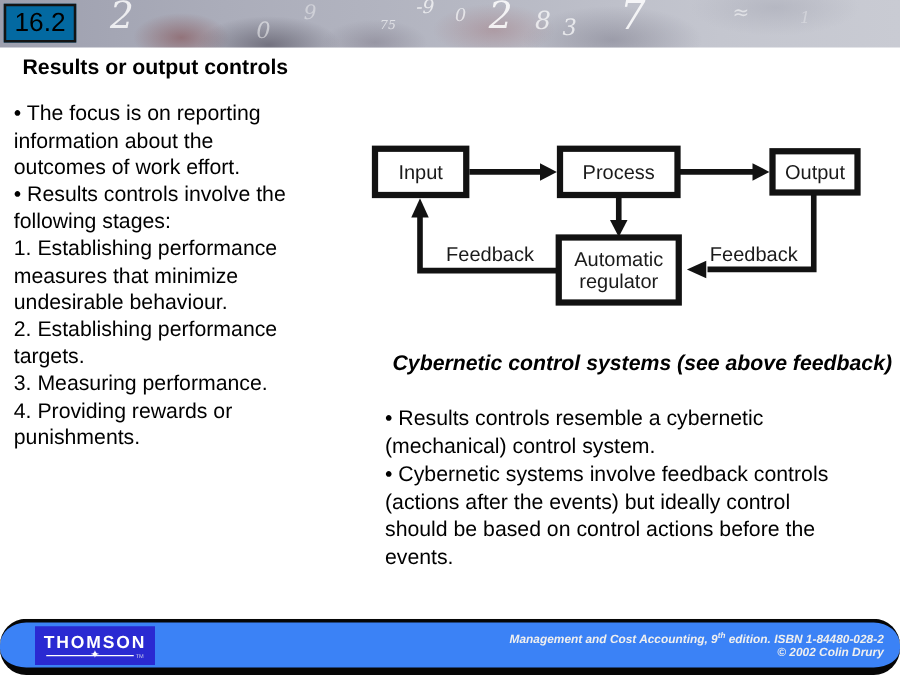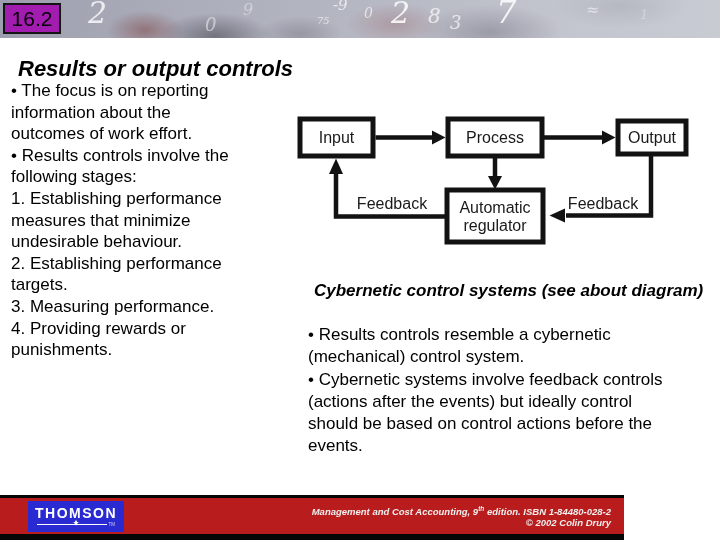--- a/index.html
+++ b/index.html
@@ -22,29 +22,29 @@
       radial-gradient(ellipse 90px 30px at 620px 6px,  rgba(168,170,182,0.55), transparent 75%),
       linear-gradient(90deg,#9d9fae 0%,#abadba 25%,#b7b9c4 55%,#c4c6cf 80%,#c9cbd3 100%);
   }
   .hdr-num {
     position:absolute; color:#ffffff;
     font-family:"DejaVu Serif", serif; font-style:italic; line-height:1;
     pointer-events:none;
   }
   .slide-number {
     position:absolute; left:3px; top:3px; width:58px; height:31px;
-    background:#a21caf; border:2px solid #141414;
+    background:#0369a1; border:2px solid #141414;
     display:flex; align-items:center; justify-content:center;
     font-size:21px; color:#000;
   }
 
   
   .title {
-    position:absolute; left:18px; top:56px;
-    font-size:22px; font-weight:bold; font-style:italic;
+    position:absolute; left:18px; top:44px;
+    font-size:17px; font-weight:bold; 
   }
   .left-body {
     position:absolute; left:11px; top:80px; width:256px;
     font-size:17px; line-height:21.6px; white-space:pre-line;
   }
   .caption {
     position:absolute; left:314px; top:281px;
     font-size:17px; font-weight:bold; font-style:italic;
   }
   .right-body {
@@ -57,23 +57,23 @@
   .diagram rect { fill:#ffffff; stroke:#121212; stroke-width:5; }
   .diagram .flow { stroke:#121212; stroke-width:4.5; fill:none; }
   .diagram polygon { fill:#121212; stroke:none; }
   .diagram text {
     font-family:"Liberation Sans", sans-serif; font-size:16px; fill:#1a1a1a;
     text-anchor:middle;
   }
 
   
   .footer {
-    position:absolute; left:0; bottom:0; width:624px; height:45px;
-    background:#b91c1c;
-    border-top:3px solid #060606; border-bottom:6px solid #060606;
+    position:absolute; left:0; bottom:0; width:720px; height:45px;
+    background:#3b82f6;
+    border-top:3px solid #060606; border-bottom:6px solid #060606;border-radius:21px;
   }
   .logo {
     position:absolute; left:28px; top:3px; width:96px; height:31px;
     background:#2a2ad2; display:flex; flex-direction:column;
     align-items:center; justify-content:center;
   }
   .logo-text {
     color:#fff; font-weight:bold; font-size:14px; letter-spacing:1.5px;
     line-height:14px;
   }
@@ -101,21 +101,21 @@
 <body>
 
 <div class="slide">
 
   <div class="header">
     <div id="hdrNums">
         <span class="hdr-num" style="left: 88px; top: -2px; font-size: 30px; opacity: 0.8;">2</span>
         <span class="hdr-num" style="left: 205px; top: 16px; font-size: 18px; opacity: 0.5;">0</span>
         <span class="hdr-num" style="left: 243px; top: 2px; font-size: 16px; opacity: 0.4;">9</span>
         <span class="hdr-num" style="left: 333px; top: -2px; font-size: 15px; opacity: 0.7;">-9</span>
-        <span class="hdr-num" style="left: 317px; top: 16px; font-size: 10px; opacity: 0.6;">75</span>
+        <span class="hdr-num" style="left: 304px; top: 16px; font-size: 10px; opacity: 0.6;">75</span>
         <span class="hdr-num" style="left: 364px; top: 6px; font-size: 14px; opacity: 0.65;">0</span>
         <span class="hdr-num" style="left: 391px; top: -2px; font-size: 30px; opacity: 0.85;">2</span>
         <span class="hdr-num" style="left: 428px; top: 6px; font-size: 20px; opacity: 0.7;">8</span>
         <span class="hdr-num" style="left: 450px; top: 14px; font-size: 18px; opacity: 0.7;">3</span>
         <span class="hdr-num" style="left: 496px; top: -4px; font-size: 32px; opacity: 0.85;">7</span>
         <span class="hdr-num" style="left: 586px; top: 2px; font-size: 16px; opacity: 0.55;">≈</span>
         <span class="hdr-num" style="left: 640px; top: 8px; font-size: 13px; opacity: 0.3;">1</span>
       </div>
   </div>
   <div class="slide-number">
@@ -157,21 +157,21 @@
 
     <text x="336.5" y="143">Input</text>
     <text x="495" y="143">Process</text>
     <text x="652" y="143">Output</text>
     <text x="495" y="212.5">Automatic</text>
     <text x="495" y="230.5">regulator</text>
     <text x="392" y="209">Feedback</text>
     <text x="603" y="209">Feedback</text>
   </svg>
 
-  <div class="caption">Cybernetic control systems (see about diagram)</div>
+  <div class="caption">Cybernetic control systems (see above feedback)</div>
   <div class="right-body">• Results controls resemble a cybernetic
 (mechanical) control system.
 • Cybernetic systems involve feedback controls
 (actions after the events) but ideally control
 should be based on control actions before the
 events.</div>
 
   <div class="footer">
     <div class="logo">
       <div class="logo-text">THOMSON</div>

